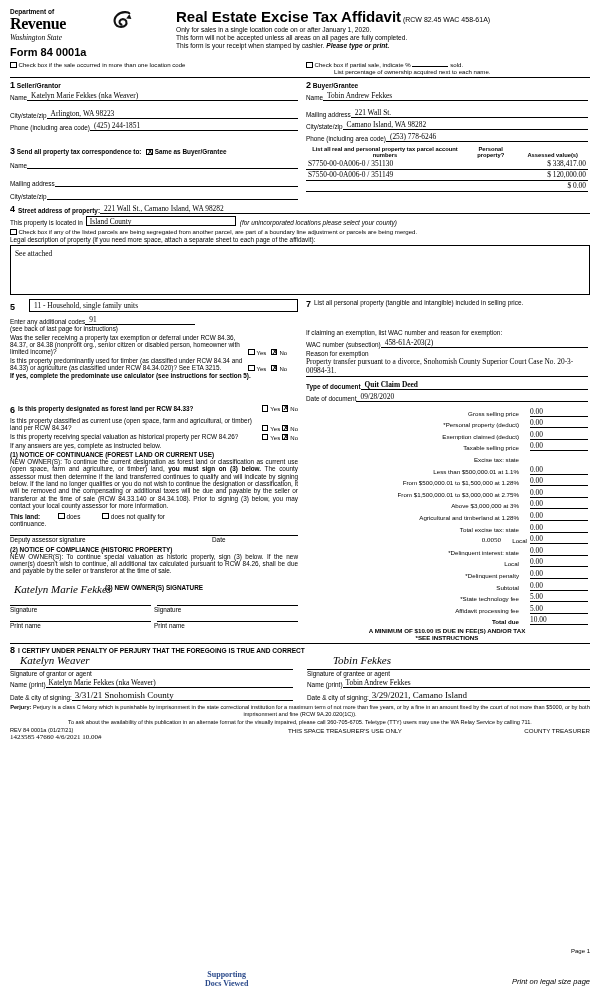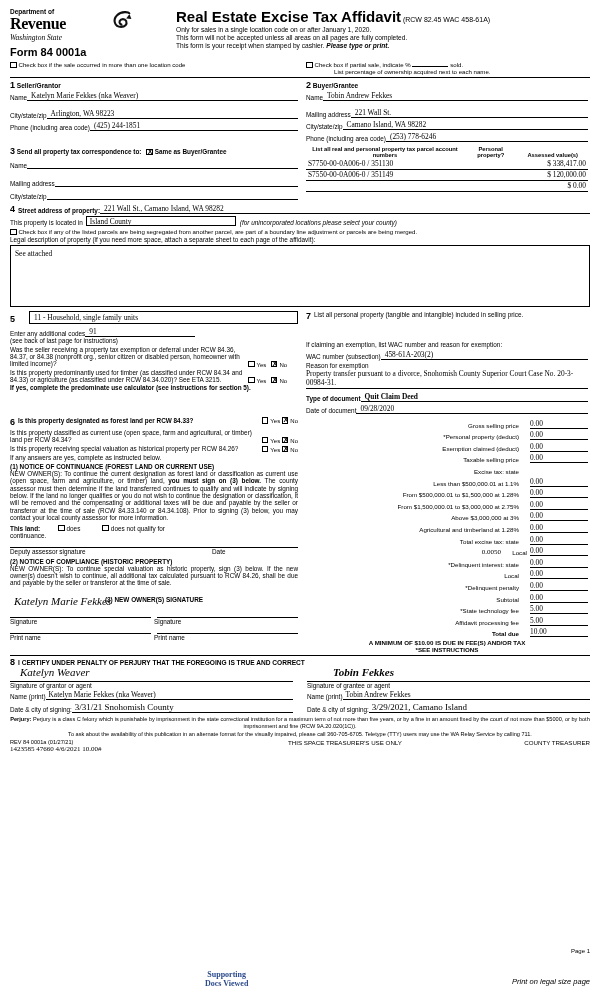--- a/index.html
+++ b/index.html
@@ -213,21 +213,21 @@
     </div>
     <div class="row" style="margin-top:2px;">
       <span class="lbl">This property is located in</span>
       <span class="box" style="width:150px; height:10px; margin-left:3px; padding-left:3px;"><span class="hand">Island County</span></span>
       <span class="ital" style="margin-left:4px;">(for unincorporated locations please select your county)</span>
     </div>
     <div style="margin-top:2px;">
       <span class="chk"></span><span style="font-size:6.1px;">Check box if any of the listed parcels are being segregated from another parcel, are part of a boundary line adjustment or parcels are being merged.</span>
     </div>
     <div style="margin-top:1px;">Legal description of property (if you need more space, attach a separate sheet to each page of the affidavit):</div>
-    <div class="box" style="height:62px; margin-top:2px; padding:3px 4px;">
+    <div class="box" style="height:50px; margin-top:2px; padding:3px 4px;">
       <span class="hand">See attached</span>
     </div>
   </div>
 
   <div class="cols" style="margin-top:4px;">
     <div class="colL">
       <div class="row">
         <span class="secnum">5</span>
         <span class="box" style="flex:1; height:13px; margin-left:14px; padding-left:4px; display:flex; align-items:center;">
           <span class="hand">11 - Household, single family units</span>
@@ -473,21 +473,21 @@
           <span class="lbl">Name (print)</span>
           <span class="fill"><span class="hand" style="padding-left:3px;">Katelyn Marie Fekkes (nka Weaver)</span></span>
         </div>
         <div class="row" style="margin-top:2px;">
           <span class="lbl">Date &amp; city of signing:</span>
           <span class="fill"><span class="hand-lg" style="padding-left:3px;">3/31/21   Snohomish County</span></span>
         </div>
       </div>
       <div style="flex:1; padding-left:6px;">
         <div style="height:13px; position:relative;">
-          <span class="sig-script" style="position:absolute; left:26px; top:-2px;font-weight:bold;">Tobin Fekkes</span>
+          <span class="sig-script" style="position:absolute; left:26px; top:-2px;">Tobin Fekkes</span>
         </div>
         <div style="border-bottom:0.7px solid #000;"></div>
         <div>Signature of grantee or agent</div>
         <div class="row" style="margin-top:1px;">
           <span class="lbl">Name (print)</span>
           <span class="fill"><span class="hand" style="padding-left:3px;">Tobin Andrew Fekkes</span></span>
         </div>
         <div class="row" style="margin-top:2px;">
           <span class="lbl">Date &amp; city of signing:</span>
           <span class="fill"><span class="hand-lg" style="padding-left:3px;">3/29/2021, Camano Island</span></span>

